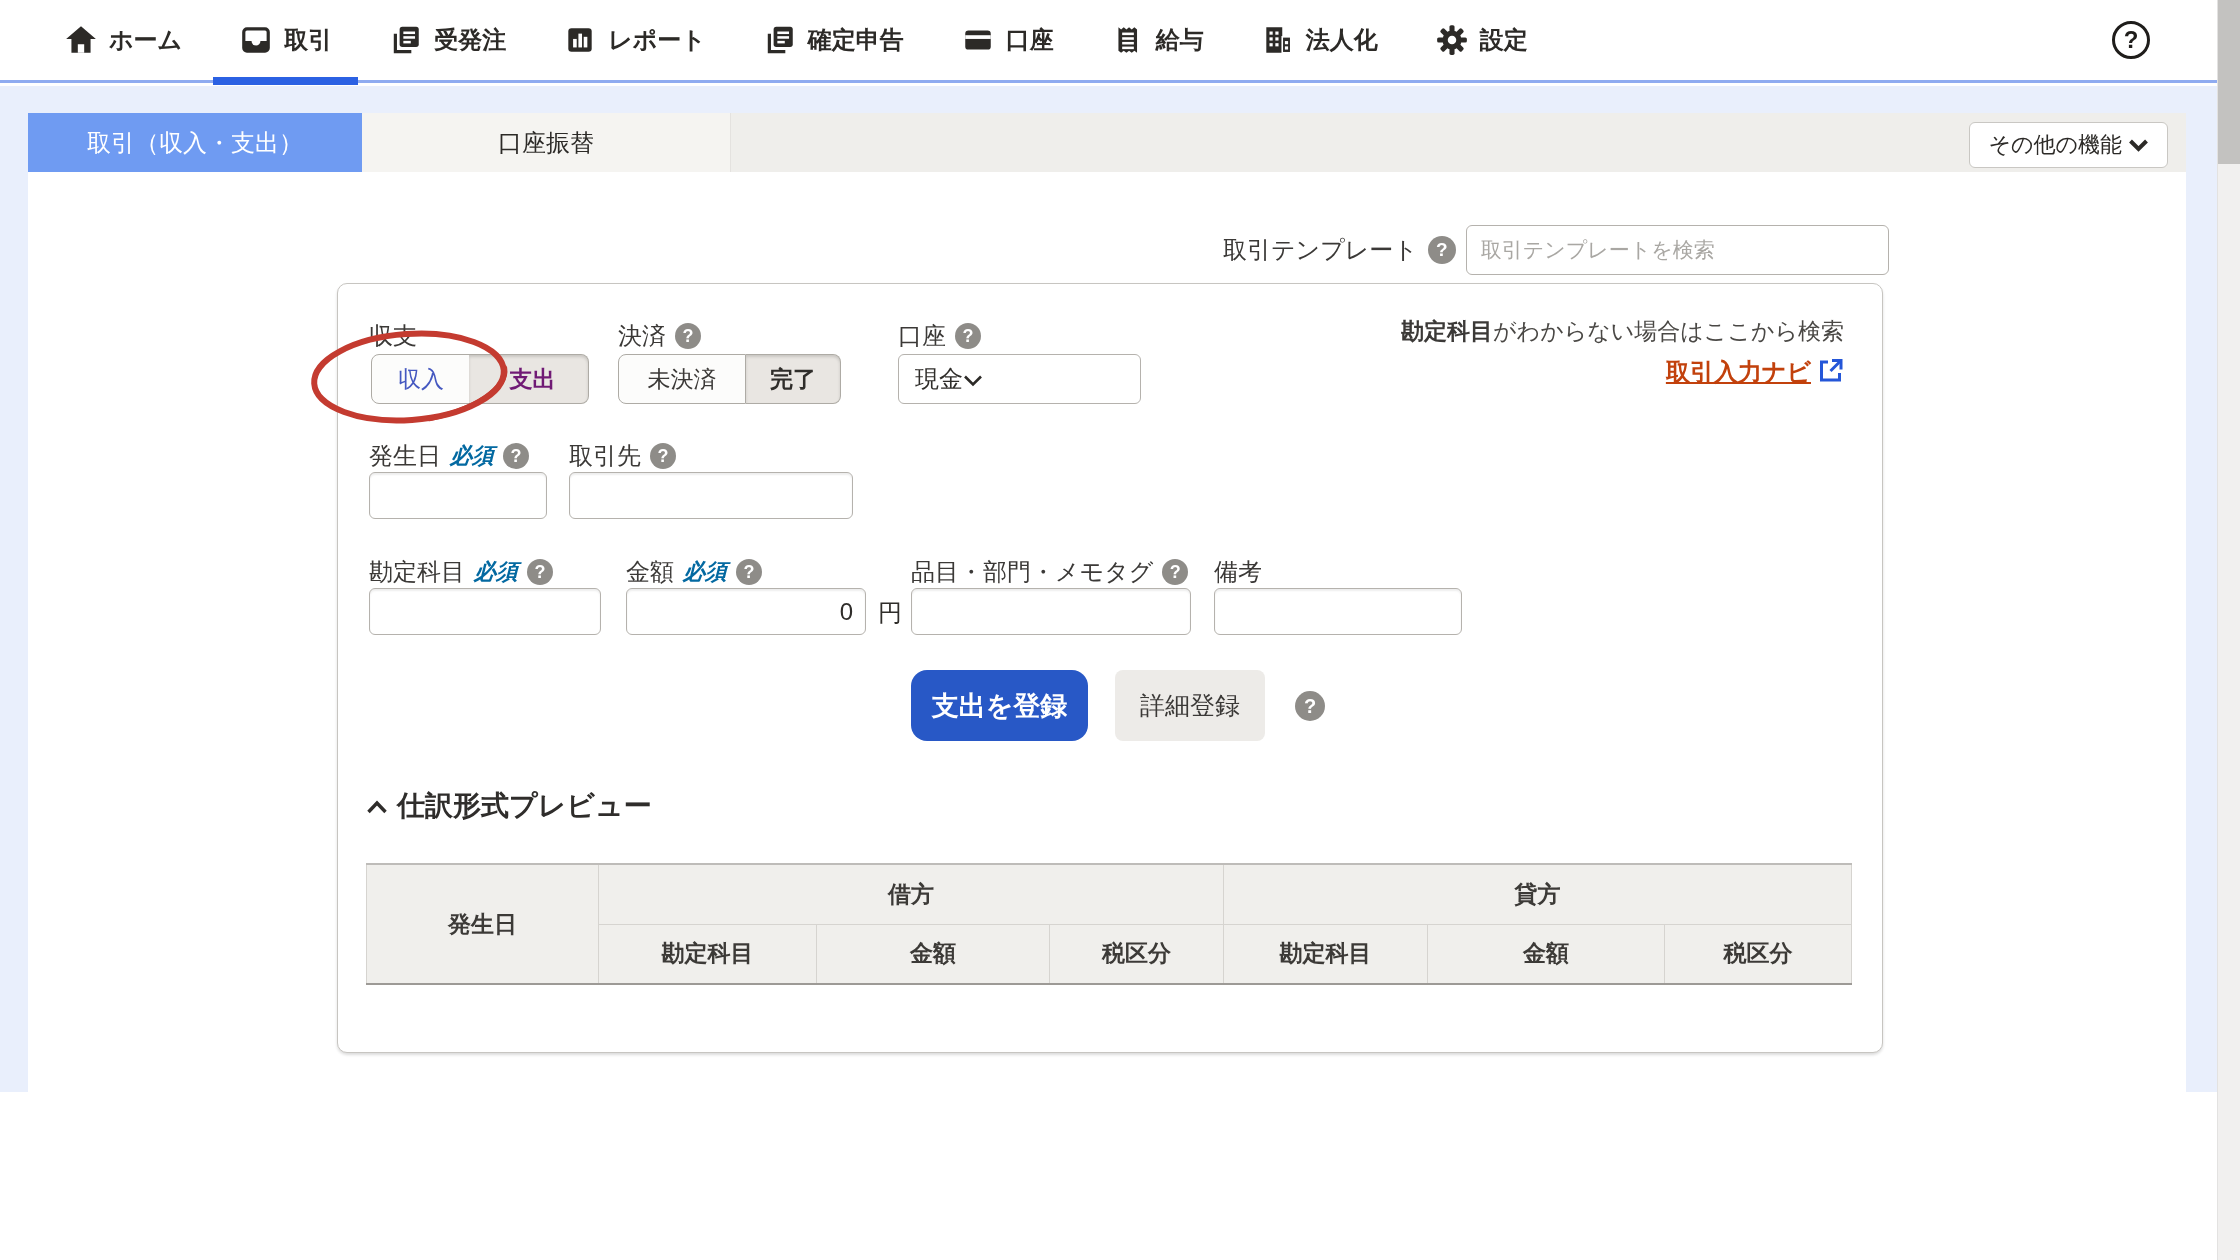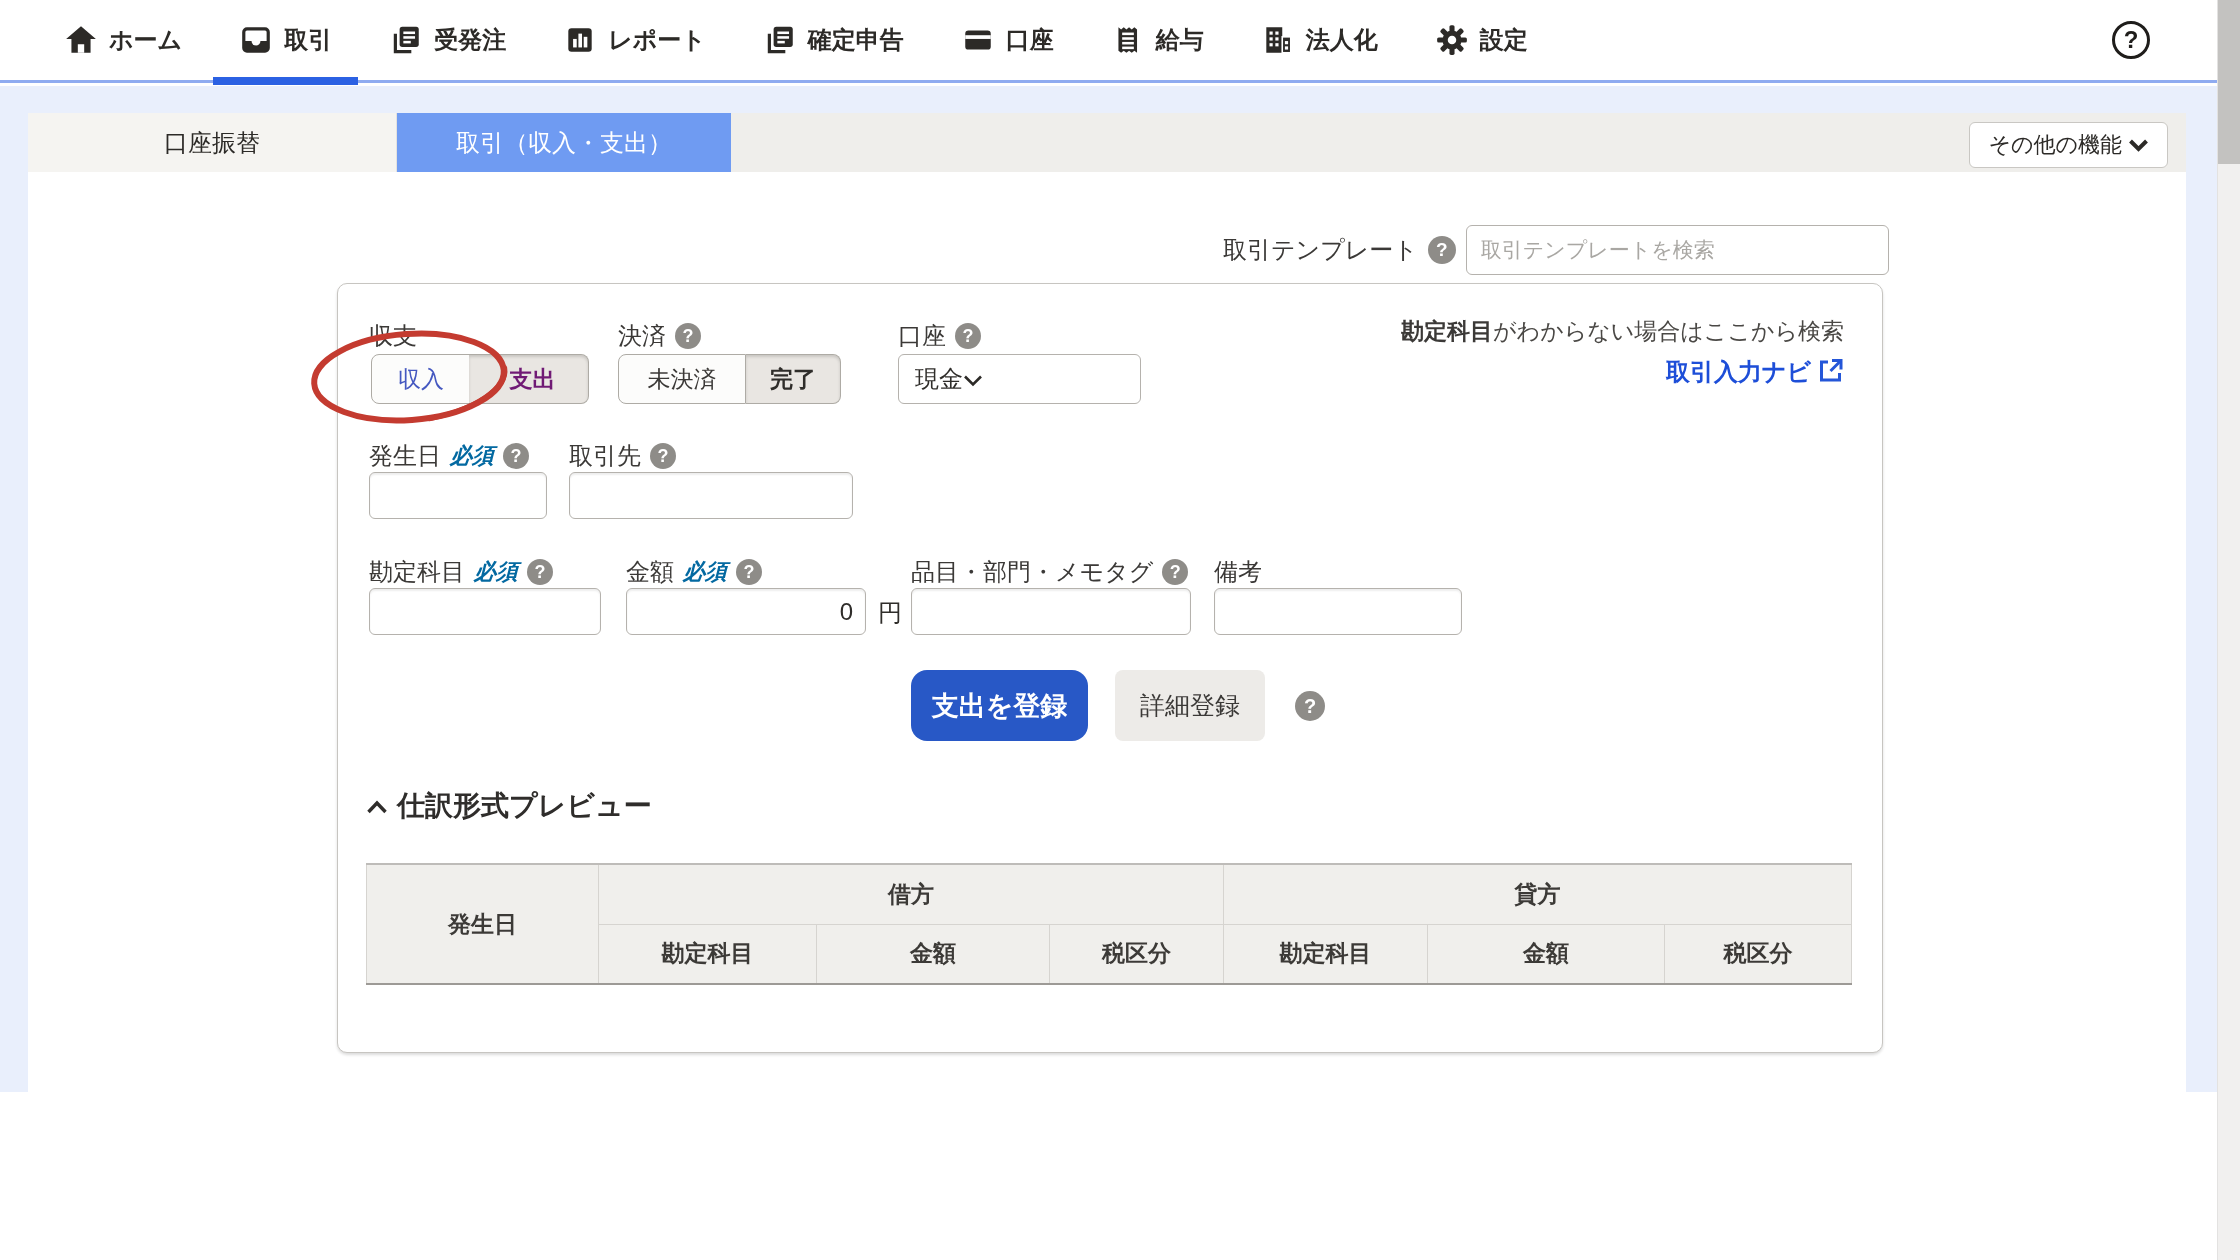--- a/index.html
+++ b/index.html
@@ -69,21 +69,21 @@
                 border:1px solid #b5b2ad; border-radius:6px; background:#fff;
                 display:flex; align-items:center; font-size:24px; color:#2f2d2a;
                 padding:0 16px; cursor:pointer; }
   .select-box svg { margin-left:auto; }
 
   
   .hint { position:absolute; right:38px; top:32px; text-align:right; }
   .hint-line1 { font-size:23px; color:#4a4845; }
   .hint-line1 b { color:#3b3937; }
   .hint-line2 { margin-top:9px; display:flex; justify-content:flex-end; align-items:center; gap:6px; }
-  .hint-link { font-size:24px; font-weight:bold; color:#1d4ed8; cursor:pointer; }
+  .hint-link { font-size:24px; font-weight:bold; color:#c2410c; text-decoration:underline; cursor:pointer; }
 
   
   .inp { position:absolute; height:47px; border:1px solid #b5b2ad; border-radius:6px;
          background:#fff; box-shadow:inset 0 2px 2px rgba(0,0,0,0.07);
          font-size:24px; padding:0 12px; color:#2f2d2a; font-family:inherit; }
   .lbl-date    { left:31px;  top:156px; }
   .inp-date    { left:31px;  top:188px; width:178px; }
   .lbl-partner { left:231px; top:156px; }
   .inp-partner { left:231px; top:188px; width:284px; }
   .lbl-cat     { left:31px;  top:272px; }
@@ -257,25 +257,25 @@
         <circle cx="21" cy="21" r="17.5" fill="none" stroke="#1f1d1b" stroke-width="3"></circle>
         <text x="21" y="29" text-anchor="middle" font-size="24" font-weight="bold" fill="#1f1d1b">?</text>
       </svg>
   </div>
 </header>
 
 <div class="content-bg">
   <div class="card">
 
     <div class="tab-row">
+      <div class="tab tab-active">
+        <span>取引（収入・支出）</span>
+      </div>
       <div class="tab tab-plain">
         <span>口座振替</span>
-      </div>
-      <div class="tab tab-active">
-        <span>取引（収入・支出）</span>
       </div>
       <button class="more-btn">
         <span>その他の機能</span>
         <span><svg width="21" height="14" viewBox="0 0 21 14">
               <polyline points="2.5,3 10.5,11 18.5,3" fill="none" stroke="#2c2a27" stroke-width="4"></polyline>
             </svg></span>
       </button>
     </div>
 
     <div class="card-body">

